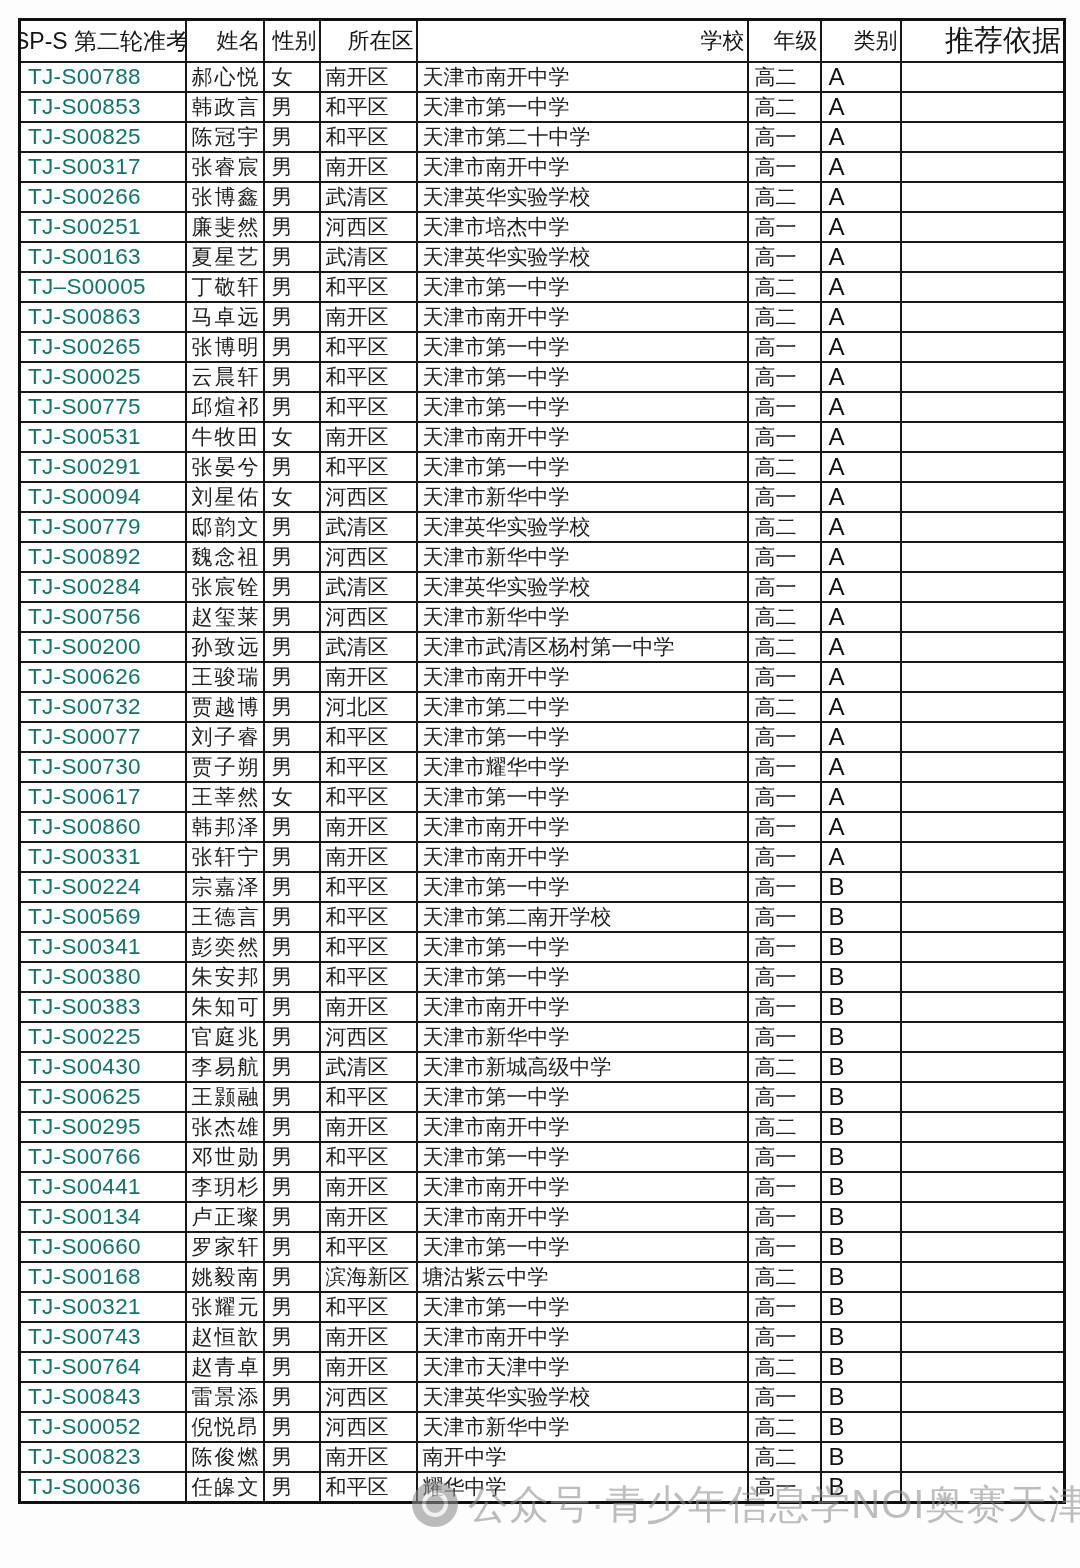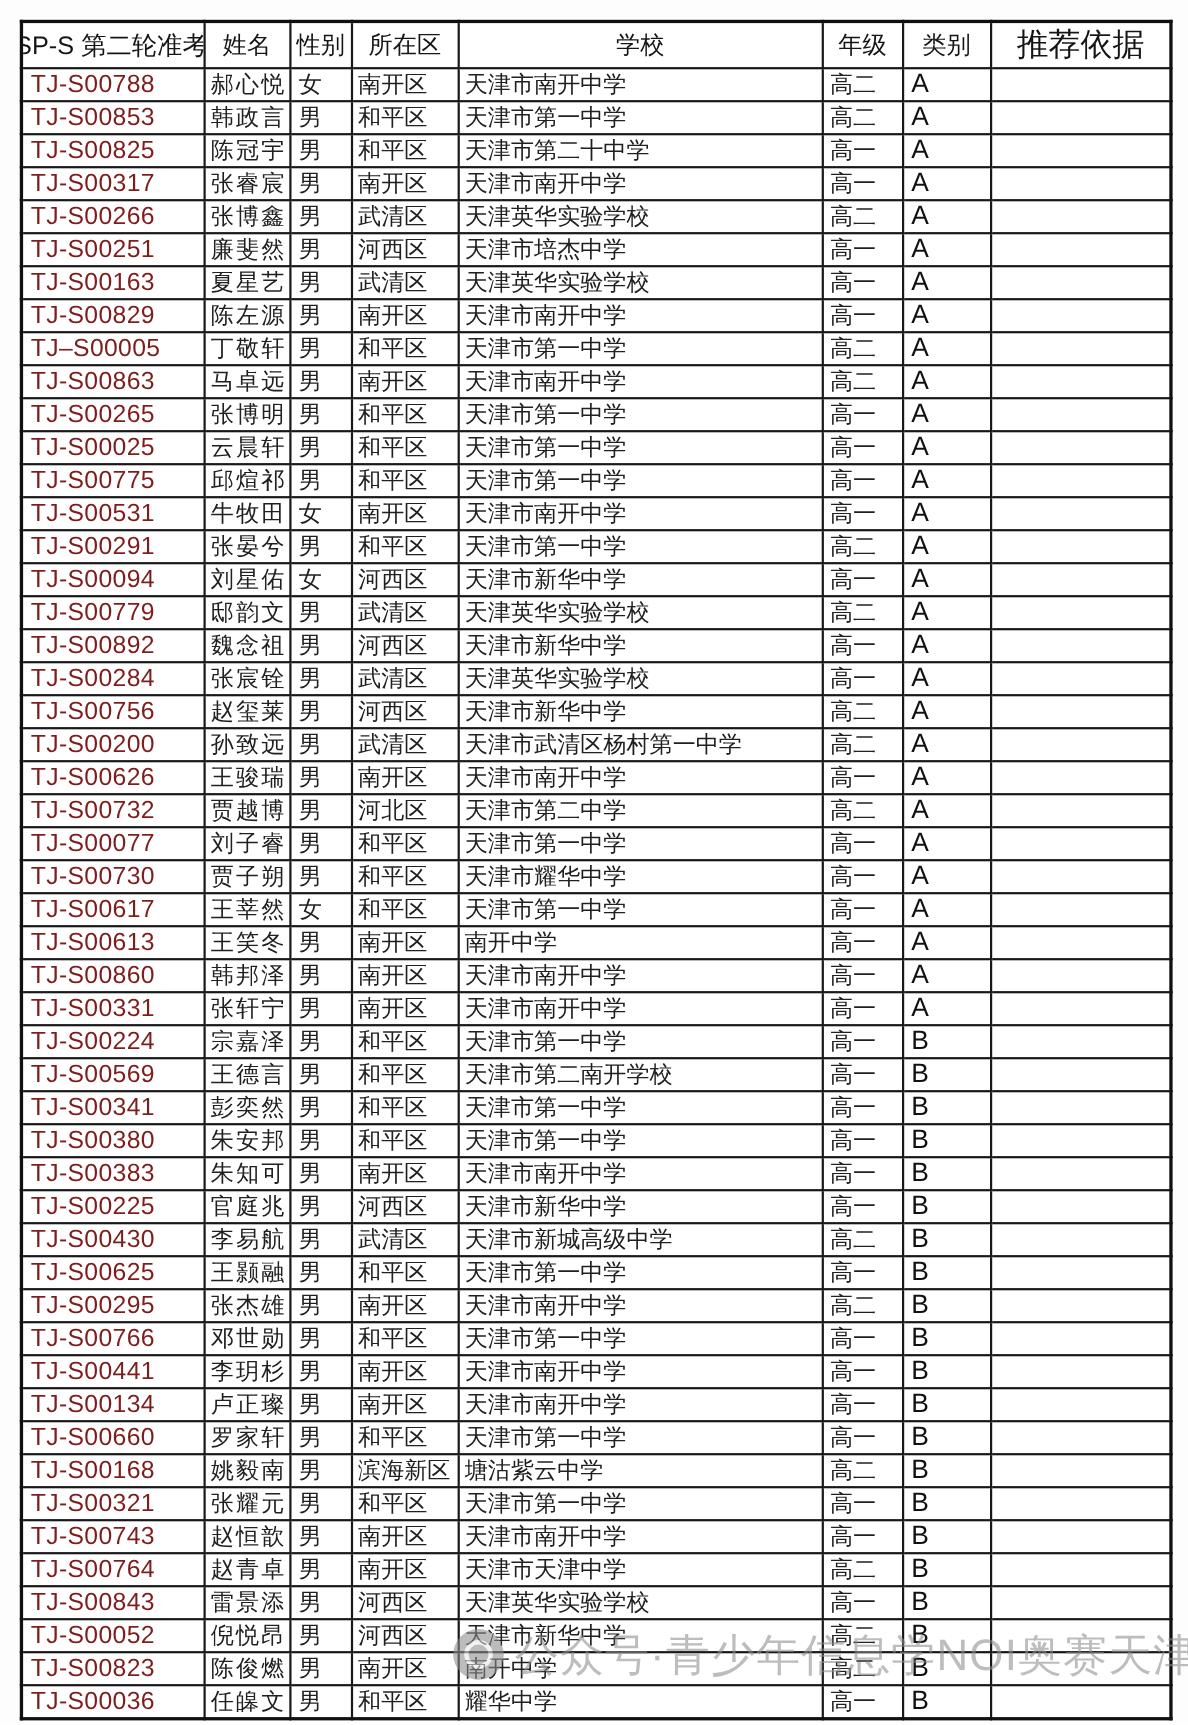--- a/index.html
+++ b/index.html
@@ -15,33 +15,33 @@
     border-collapse:collapse;table-layout:fixed;
     border:3px solid #101010;
     background:#fff;
   }
   th,td{
     border:2px solid #181818;
     overflow:hidden;white-space:nowrap;
     font-weight:normal;
   }
   thead th{
-    height:31px;font-size:22px;text-align:center;
+    height:31px;font-size:22px;text-align:right;
     padding:0 2px;color:#151515;
   }
   thead th.h-id{
     text-align:left;padding-left:0;text-indent:-7px;
     font-family:"Liberation Sans","DejaVu Sans",sans-serif;
     font-size:23px;
   }
   thead th.h-basis{font-size:29px;}
   td{height:25.5px;font-size:21px;padding:0 2px 0 5px;color:#202020;}
   td.c-id{
     font-family:"Liberation Sans","DejaVu Sans",sans-serif;
-    font-size:22.5px;padding-left:7px;letter-spacing:0.3px;color:#7f1d1d;
+    font-size:22.5px;padding-left:7px;letter-spacing:0.3px;color:#0f766e;
   }
   td.c-name{letter-spacing:2px;margin-top:16px;}
   td.c-gender{padding-left:7px;}
   td.c-grade{padding-left:6px;}
   td.c-cat{
     font-family:"Liberation Sans","DejaVu Sans",sans-serif;
     font-size:24px;padding-left:7px;color:#111;
   }
   .watermark{
     position:absolute;left:412px;top:1476px;height:56px;
@@ -160,30 +160,20 @@
       <td class="c-id">TJ-S00163</td>
       <td class="c-name">夏星艺</td>
       <td class="c-gender">男</td>
       <td class="c-district">武清区</td>
       <td class="c-school">天津英华实验学校</td>
       <td class="c-grade">高一</td>
       <td class="c-cat">A</td>
       <td class="c-basis"></td>
     </tr>
 
-    <tr>
-      <td class="c-id">TJ-S00829</td>
-      <td class="c-name">陈左源</td>
-      <td class="c-gender">男</td>
-      <td class="c-district">南开区</td>
-      <td class="c-school">天津市南开中学</td>
-      <td class="c-grade">高一</td>
-      <td class="c-cat">A</td>
-      <td class="c-basis"></td>
-    </tr>
 
     <tr>
       <td class="c-id">TJ–S00005</td>
       <td class="c-name">丁敬轩</td>
       <td class="c-gender">男</td>
       <td class="c-district">和平区</td>
       <td class="c-school">天津市第一中学</td>
       <td class="c-grade">高二</td>
       <td class="c-cat">A</td>
       <td class="c-basis"></td>
@@ -370,30 +360,20 @@
       <td class="c-id">TJ-S00617</td>
       <td class="c-name">王莘然</td>
       <td class="c-gender">女</td>
       <td class="c-district">和平区</td>
       <td class="c-school">天津市第一中学</td>
       <td class="c-grade">高一</td>
       <td class="c-cat">A</td>
       <td class="c-basis"></td>
     </tr>
 
-    <tr>
-      <td class="c-id">TJ-S00613</td>
-      <td class="c-name">王笑冬</td>
-      <td class="c-gender">男</td>
-      <td class="c-district">南开区</td>
-      <td class="c-school">南开中学</td>
-      <td class="c-grade">高一</td>
-      <td class="c-cat">A</td>
-      <td class="c-basis"></td>
-    </tr>
 
     <tr>
       <td class="c-id">TJ-S00860</td>
       <td class="c-name">韩邦泽</td>
       <td class="c-gender">男</td>
       <td class="c-district">南开区</td>
       <td class="c-school">天津市南开中学</td>
       <td class="c-grade">高一</td>
       <td class="c-cat">A</td>
       <td class="c-basis"></td>

